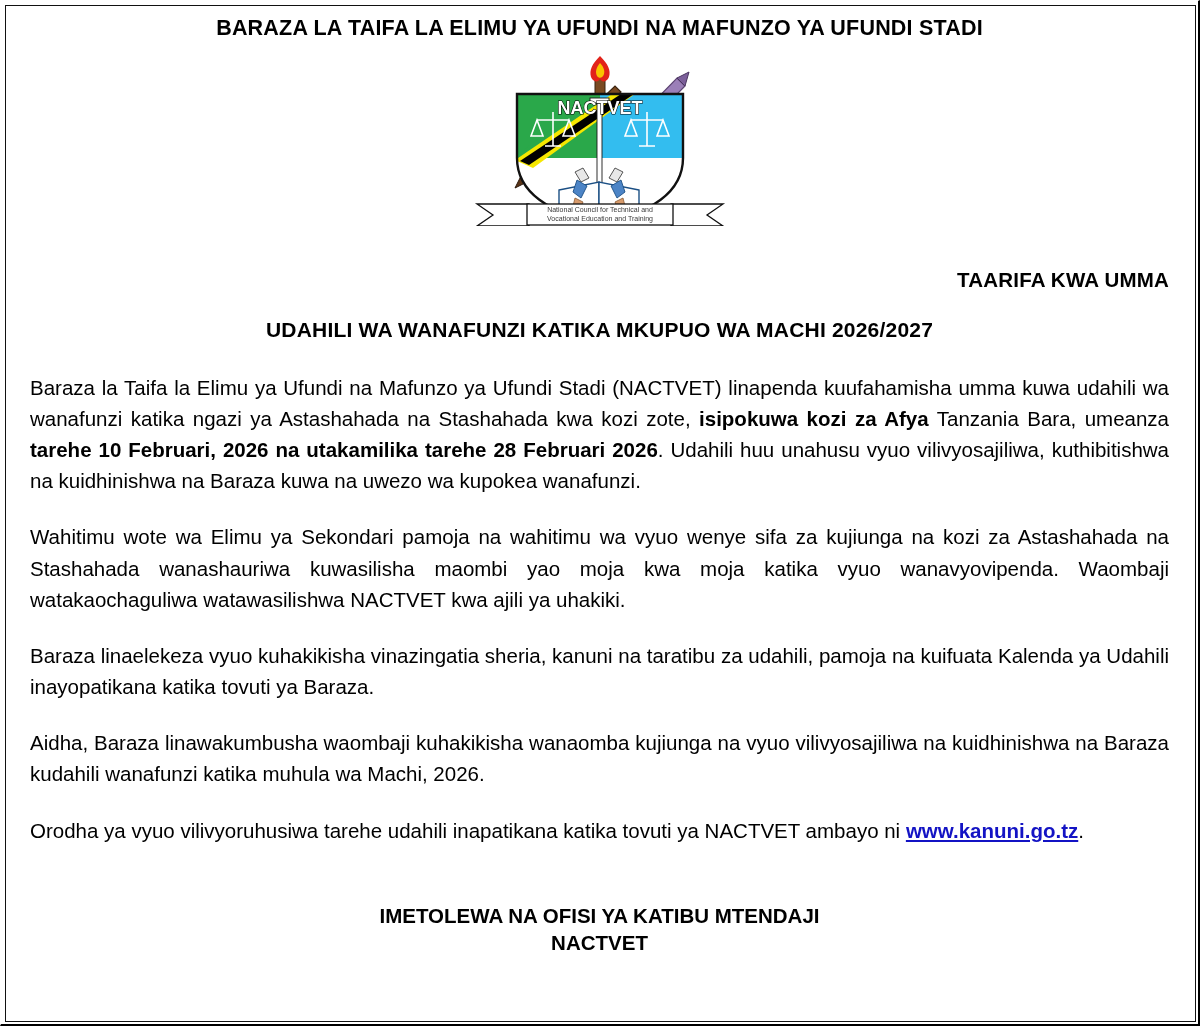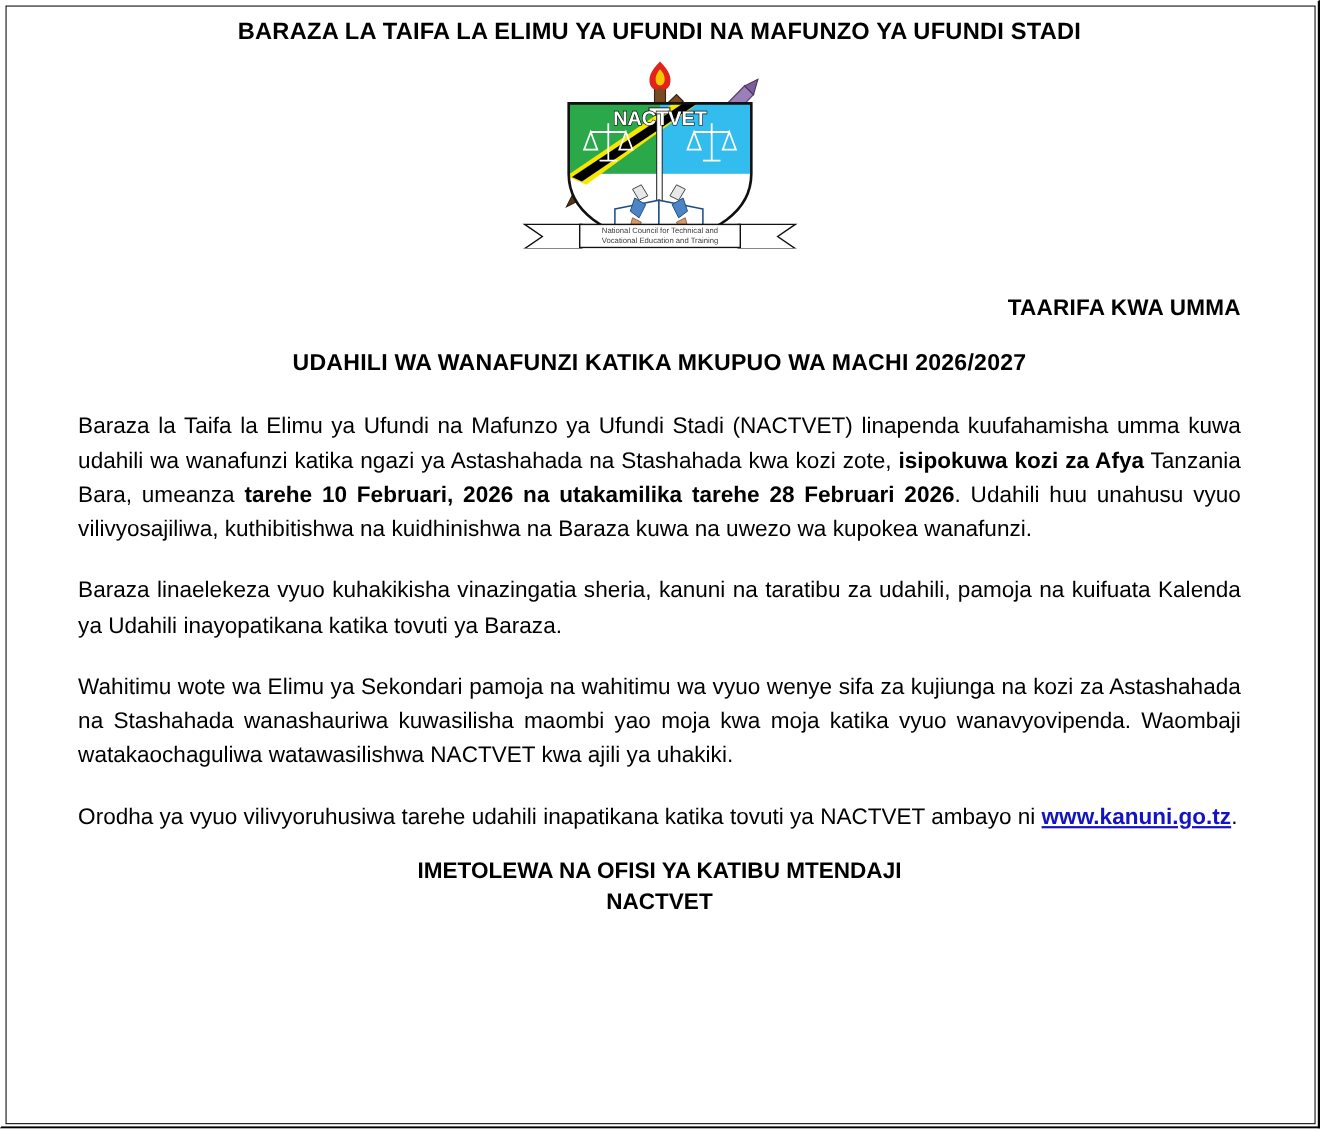--- a/index.html
+++ b/index.html
@@ -29,21 +29,21 @@
     left: 4px;
     top: 4px;
     right: 2px;
     bottom: 2px;
     border: 1px solid #111111;
     box-sizing: border-box;
     pointer-events: none;
   }
   .content {
     position: relative;
-    padding: 0 70px;
+    padding: 0 29px;
     box-sizing: border-box;
     z-index: 2;
   }
 
   
   .doc-header {
     text-align: center;
     font-weight: bold;
     font-size: 21.5px;
     letter-spacing: 0.2px;
@@ -94,21 +94,21 @@
     font-weight: bold;
     text-decoration: underline;
   }
 
   
   .footer {
     text-align: center;
     font-weight: bold;
     font-size: 20.5px;
     line-height: 1.35;
-    margin-top: 20px;
+    margin-top: 56px;
   }
   .footer div { white-space: nowrap; }
 </style>
 </head>
 <body>
 
 <div class="page">
   <div class="inner-frame"></div>
 
   <div class="content">
@@ -205,24 +205,25 @@
     </div>
 
     <div class="notice-title">TAARIFA KWA UMMA</div>
 
     <div class="notice-subtitle">UDAHILI WA WANAFUNZI KATIKA MKUPUO WA MACHI 2026/2027</div>
 
     <div class="body-block">
 
       <p class="para"><span>Baraza la Taifa la Elimu ya Ufundi na Mafunzo ya Ufundi Stadi (NACTVET) linapenda kuufahamisha umma kuwa udahili wa wanafunzi katika ngazi ya Astashahada na Stashahada kwa kozi zote, </span><span class="b">isipokuwa kozi za Afya</span><span> Tanzania Bara, umeanza </span><span class="b">tarehe 10 Februari, 2026 na utakamilika tarehe 28 Februari 2026</span><span>. Udahili huu unahusu vyuo vilivyosajiliwa, kuthibitishwa na kuidhinishwa na Baraza kuwa na uwezo wa kupokea wanafunzi.</span></p>
 
+      <p class="para">Wahitimu wote wa Elimu ya Sekondari pamoja na wahitimu wa vyuo wenye sifa za kujiunga na kozi za Astashahada na Stashahada wanashauriwa kuwasilisha maombi yao moja kwa moja katika vyuo wanavyovipenda. Waombaji watakaochaguliwa watawasilishwa NACTVET kwa ajili ya uhakiki.</p>
+
       <p class="para">Baraza linaelekeza vyuo kuhakikisha vinazingatia sheria, kanuni na taratibu za udahili, pamoja na kuifuata Kalenda ya Udahili inayopatikana katika tovuti ya Baraza.</p>
 
-      <p class="para">Wahitimu wote wa Elimu ya Sekondari pamoja na wahitimu wa vyuo wenye sifa za kujiunga na kozi za Astashahada na Stashahada wanashauriwa kuwasilisha maombi yao moja kwa moja katika vyuo wanavyovipenda. Waombaji watakaochaguliwa watawasilishwa NACTVET kwa ajili ya uhakiki.</p>
-
+      <p class="para">Aidha, Baraza linawakumbusha waombaji kuhakikisha wanaomba kujiunga na vyuo vilivyosajiliwa na kuidhinishwa na Baraza kudahili wanafunzi katika muhula wa Machi, 2026.</p>
 
       <p class="para"><span>Orodha ya vyuo vilivyoruhusiwa tarehe udahili inapatikana katika tovuti ya NACTVET ambayo ni </span><a class="weblink" href="#">www.kanuni.go.tz</a><span>.</span></p>
     </div>
 
     <div class="footer">
       <div>IMETOLEWA NA OFISI YA KATIBU MTENDAJI</div>
       <div>NACTVET</div>
     </div>
 
   </div>

